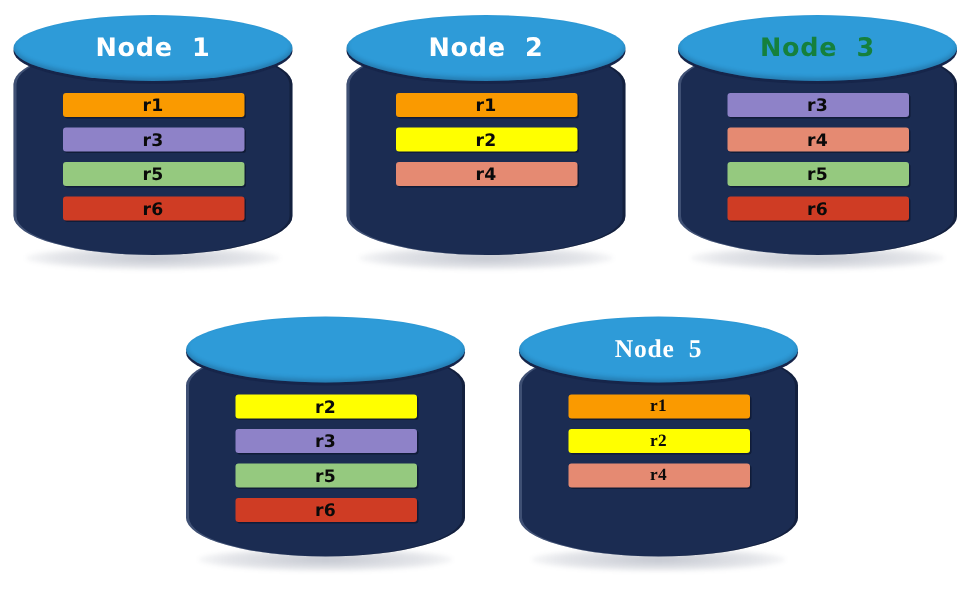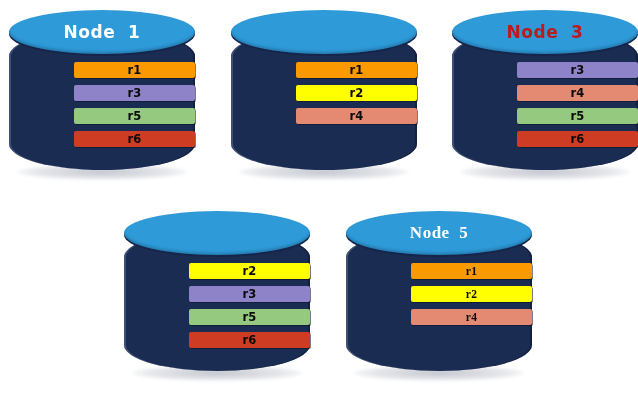--- a/index.html
+++ b/index.html
@@ -89,21 +89,21 @@
   }
 
   
   .replica-list {
     position: absolute;
     left: 0;
     top: 52px;
     width: 186px;
     display: flex;
     flex-direction: column;
-    align-items: flex-end;
+    align-items: center;
     gap: 7px;
     z-index: 2;
   }
 
   .replica {
     width: 121px;
     height: 16px;
     border-radius: 2px;
     display: flex;
     align-items: center;
@@ -129,31 +129,32 @@
         <div class="replica" style="background: rgb(250, 154, 0); color: rgb(10, 10, 10);">r1</div>
         <div class="replica" style="background: rgb(142, 130, 200); color: rgb(10, 10, 10);">r3</div>
         <div class="replica" style="background: rgb(149, 201, 127); color: rgb(10, 10, 10);">r5</div>
         <div class="replica" style="background: rgb(207, 60, 36); color: rgb(10, 10, 10);">r6</div>
       </div>
     </div>
     <div class="node" style="left: 231px; top: 10px;">
       <div class="cyl-shadow"></div>
       <div class="cyl-body" style="background: rgb(27, 44, 82);"></div>
       <div class="cyl-top" style="background: rgb(46, 155, 216);"></div>
+      <div class="node-title" style="color: rgb(255, 255, 255);">Node  2</div>
       <div class="replica-list">
         <div class="replica" style="background: rgb(250, 154, 0); color: rgb(10, 10, 10);">r1</div>
         <div class="replica" style="background: rgb(255, 255, 0); color: rgb(10, 10, 10);">r2</div>
         <div class="replica" style="background: rgb(229, 138, 114); color: rgb(10, 10, 10);">r4</div>
       </div>
     </div>
     <div class="node" style="left: 452px; top: 10px;">
       <div class="cyl-shadow"></div>
       <div class="cyl-body" style="background: rgb(27, 44, 82);"></div>
       <div class="cyl-top" style="background: rgb(46, 155, 216);"></div>
-      <div class="node-title" style="color: #b91c1c; text-align: right;">Node  3</div>
+      <div class="node-title" style="color: #15803d; text-align: right;">Node  3</div>
       <div class="replica-list">
         <div class="replica" style="background: rgb(142, 130, 200); color: rgb(10, 10, 10);">r3</div>
         <div class="replica" style="background: rgb(229, 138, 114); color: rgb(10, 10, 10);">r4</div>
         <div class="replica" style="background: rgb(149, 201, 127); color: rgb(10, 10, 10);">r5</div>
         <div class="replica" style="background: rgb(207, 60, 36); color: rgb(10, 10, 10);">r6</div>
       </div>
     </div>
     <div class="node" style="left: 124px; top: 211px;">
       <div class="cyl-shadow"></div>
       <div class="cyl-body" style="background: rgb(27, 44, 82);"></div>

